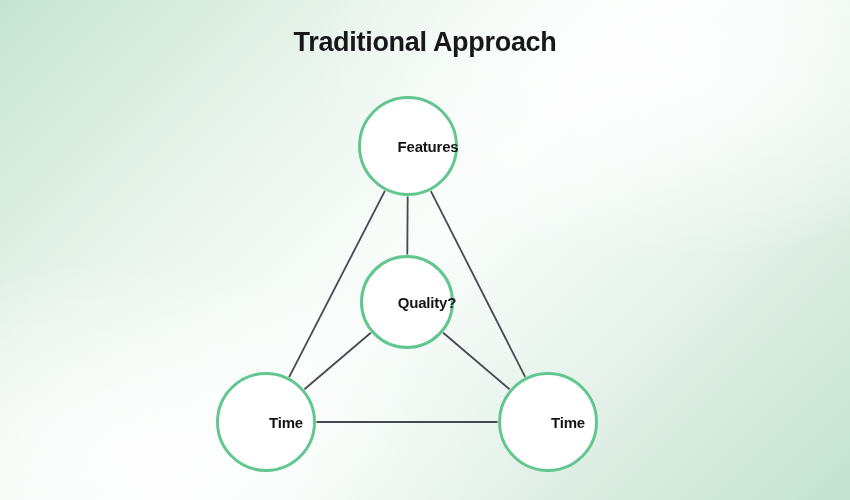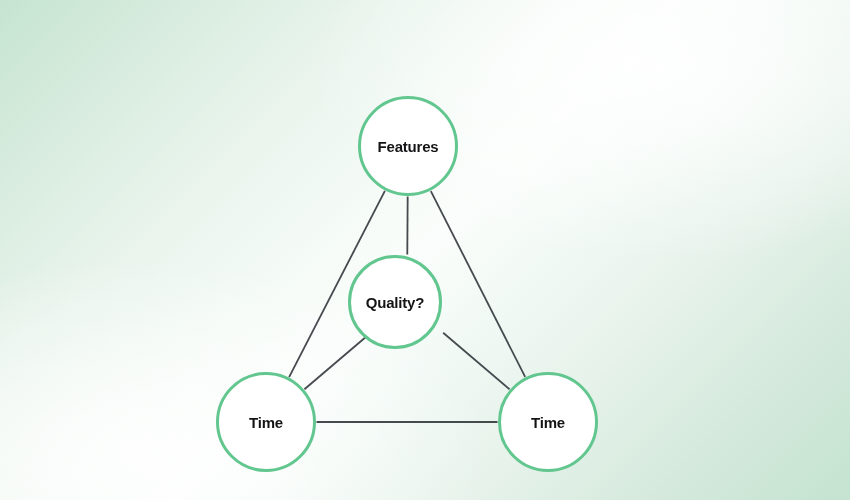--- a/index.html
+++ b/index.html
@@ -69,42 +69,44 @@
     align-items: center;
     justify-content: center;
     z-index: 3;
   }
   .node-label {
     font-size: 15px;
     font-weight: bold;
     color: #141416;
     letter-spacing: -0.2px;
     white-space: nowrap;
+    padding-left: 40px;
   }
 </style>
 </head>
 <body>
 
 <div id="canvas">
 
+  <div id="title">Traditional Approach</div>
 
   <svg id="edges" viewBox="0 0 850 500">
       <line x1="384.90" y1="190.91" x2="289.10" y2="377.09" stroke="#454a4f" stroke-width="1.8" stroke-linecap="butt"></line>
       <line x1="430.84" y1="191.04" x2="525.16" y2="376.96" stroke="#454a4f" stroke-width="1.8" stroke-linecap="butt"></line>
       <line x1="407.68" y1="196.50" x2="407.30" y2="254.50" stroke="#454a4f" stroke-width="1.8" stroke-linecap="butt"></line>
       <line x1="370.83" y1="332.79" x2="304.46" y2="389.27" stroke="#454a4f" stroke-width="1.8" stroke-linecap="butt"></line>
       <line x1="443.17" y1="332.79" x2="509.54" y2="389.27" stroke="#454a4f" stroke-width="1.8" stroke-linecap="butt"></line>
       <line x1="316.50" y1="422.00" x2="497.50" y2="422.00" stroke="#454a4f" stroke-width="1.8" stroke-linecap="butt"></line>
     </svg>
 
   <div class="node" id="node-features" style="left: 358px; top: 96px; width: 100px; height: 100px; border-color: rgb(98, 198, 143); background: rgb(255, 255, 255); border-width: 3px;">
     <span class="node-label">Features</span>
   </div>
 
-  <div class="node" id="node-quality" style="left: 348px; top: 255px; width: 94px; height: 94px; border-color: rgb(98, 198, 143); background: rgb(255, 255, 255); border-width: 3px; text-align: center;">
+  <div class="node" id="node-quality" style="left: 360px; top: 255px; width: 94px; height: 94px; border-color: rgb(98, 198, 143); background: rgb(255, 255, 255); border-width: 3px; text-align: center;">
     <span class="node-label">Quality?</span>
   </div>
 
   <div class="node" id="node-time" style="left: 216px; top: 372px; width: 100px; height: 100px; border-color: rgb(98, 198, 143); background: rgb(255, 255, 255); border-width: 3px;">
     <span class="node-label">Time</span>
   </div>
 
   <div class="node" id="node-cost" style="left: 498px; top: 372px; width: 100px; height: 100px; border-color: rgb(98, 198, 143); background: rgb(255, 255, 255); border-width: 3px;">
     <span class="node-label">Time</span>
   </div>

